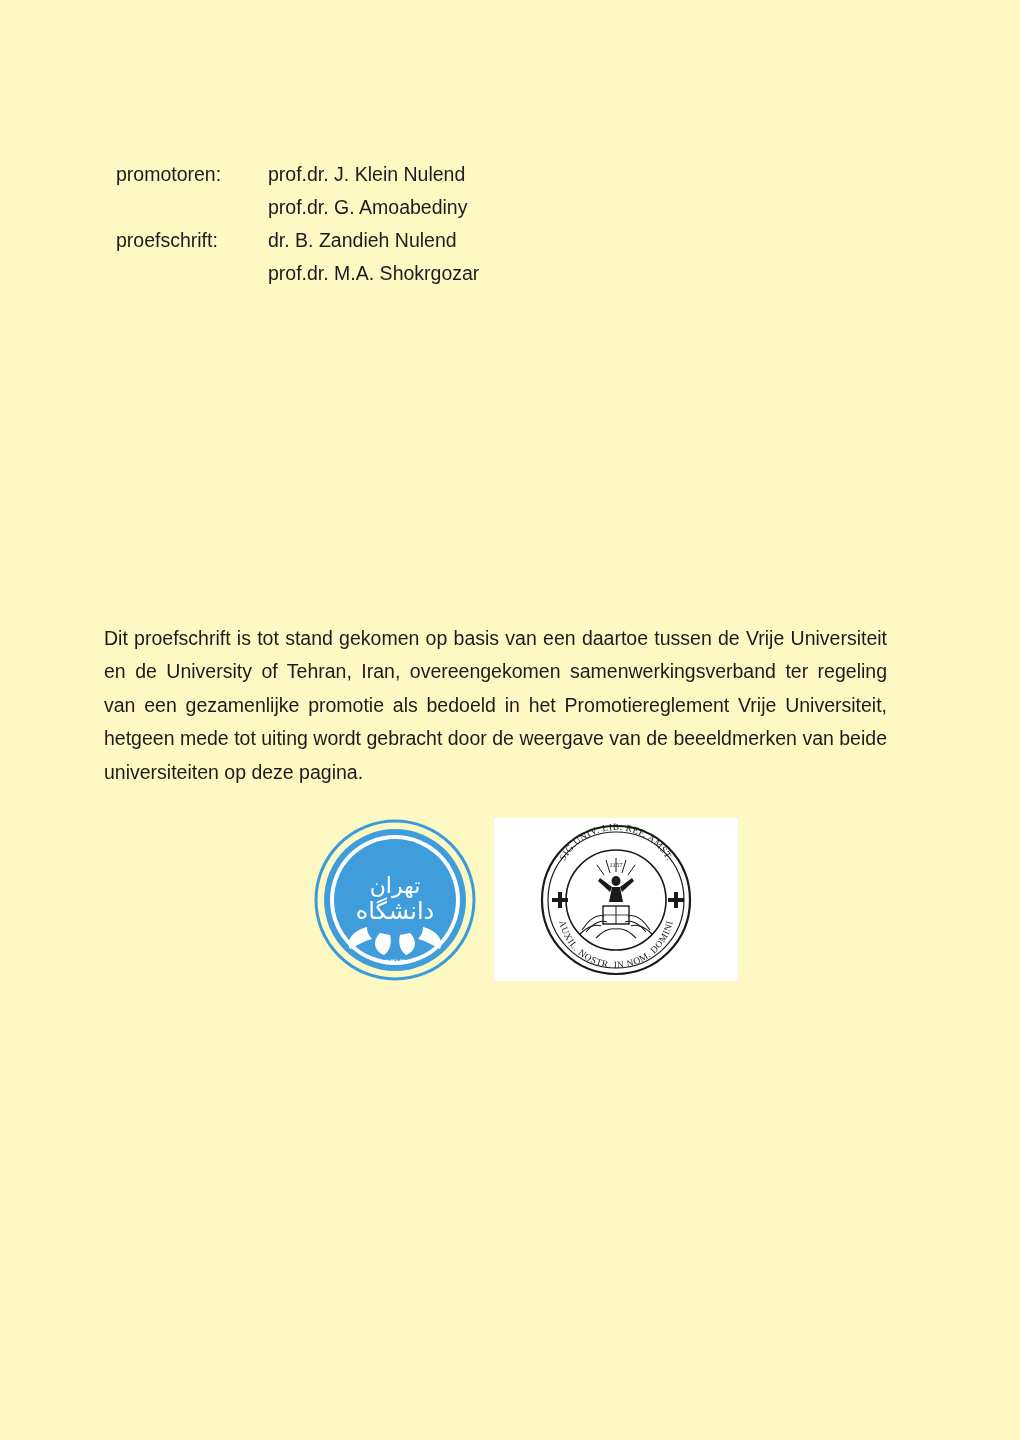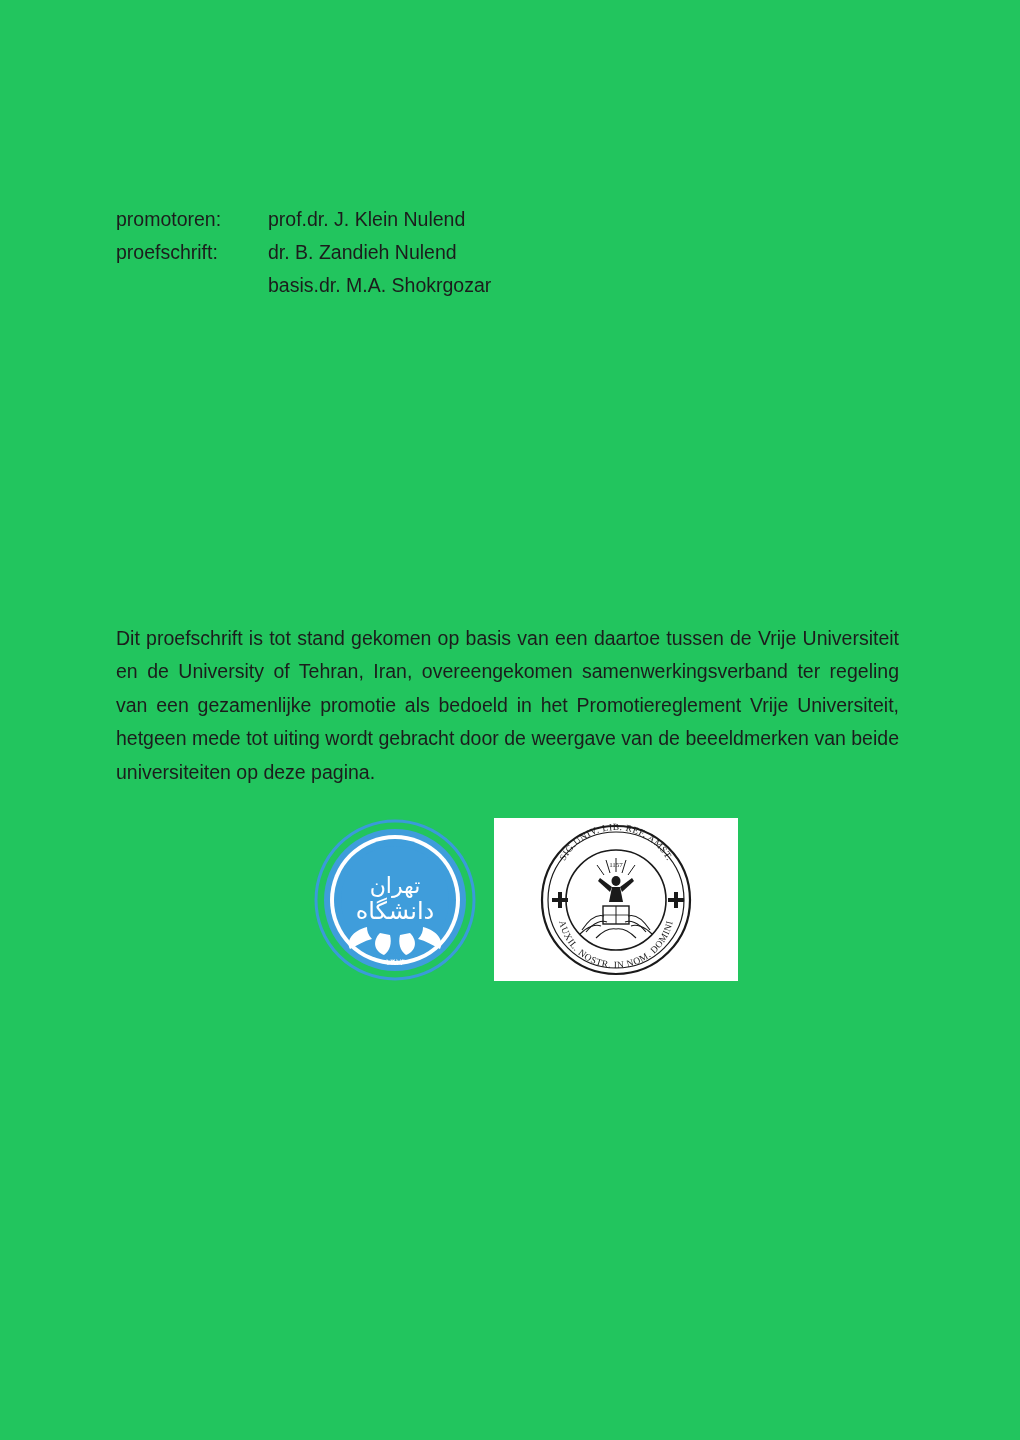--- a/index.html
+++ b/index.html
@@ -11,21 +11,21 @@
     width: 1020px;
     height: 1440px;
     position: relative;
     font-family: "Liberation Sans", sans-serif;
     color: #1a1a1a;
     overflow: hidden;
   }
   .page {
     position: absolute;
     inset: 0;
-    background: #22c55e;
+    background: #fef9c3;
     padding-left: 16px;
   }
 
   
   .supervisors {
     position: absolute;
     left: 116px;
     top: 158px;
     width: 700px;
   }
@@ -37,27 +37,26 @@
     line-height: 33px;
     color: #1c1c1c;
   }
   .sup-label {
     width: 152px;
     flex: 0 0 152px;
     white-space: nowrap;
   }
   .sup-name {
     white-space: nowrap;
-    margin-top: 45px;
   }
 
   
   .statement {
     position: absolute;
-    left: 116px;
+    left: 104px;
     top: 602px;
     width: 783px;
     font-size: 19.5px;
     line-height: 33.5px;
     text-align: justify;
     text-justify: inter-word;
     color: #1c1c1c;
   }
 
   
@@ -90,26 +89,30 @@
 <body>
 
 <div class="page">
 
   <div class="supervisors">
     <div class="sup-row">
       <span class="sup-label">promotoren:</span>
       <span class="sup-name">prof.dr. J. Klein Nulend</span>
     </div>
     <div class="sup-row">
+      <span class="sup-label"></span>
+      <span class="sup-name">prof.dr. G. Amoabediny</span>
+    </div>
+    <div class="sup-row">
       <span class="sup-label">proefschrift:</span>
       <span class="sup-name">dr. B. Zandieh Nulend</span>
     </div>
     <div class="sup-row">
       <span class="sup-label"></span>
-      <span class="sup-name">basis.dr. M.A. Shokrgozar</span>
+      <span class="sup-name">prof.dr. M.A. Shokrgozar</span>
     </div>
   </div>
 
   <p class="statement">Dit proefschrift is tot stand gekomen op basis van een daartoe tussen de Vrije Universiteit en de University of Tehran, Iran, overeengekomen samenwerkingsverband ter regeling van een gezamenlijke promotie als bedoeld in het Promotiereglement Vrije Universiteit, hetgeen mede tot uiting wordt gebracht door de weergave van de beeeldmerken van beide universiteiten op deze pagina.</p>
 
   <div class="logos">
 
     <div class="logo-tehran">
       <svg viewBox="0 0 166 170" width="166" height="170" aria-hidden="true">
         <defs>

